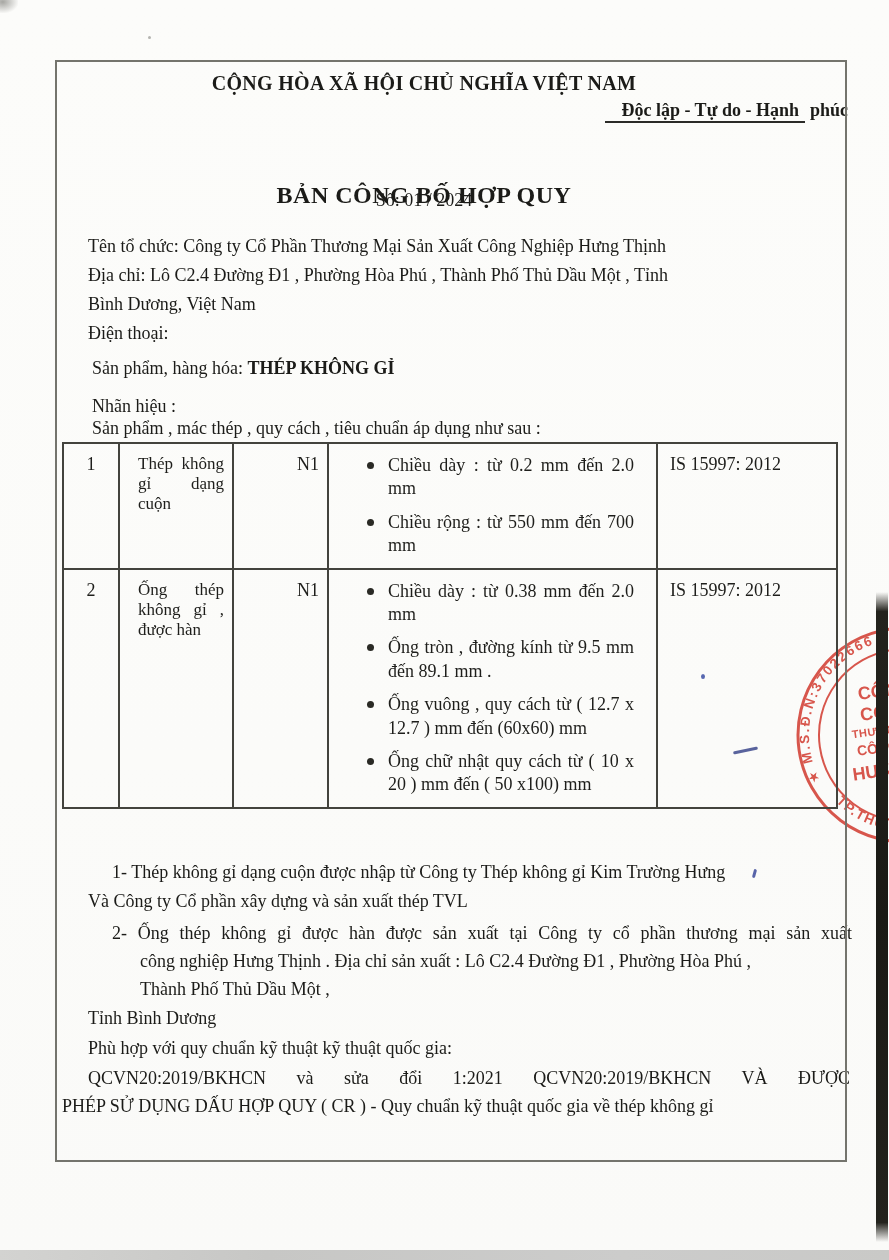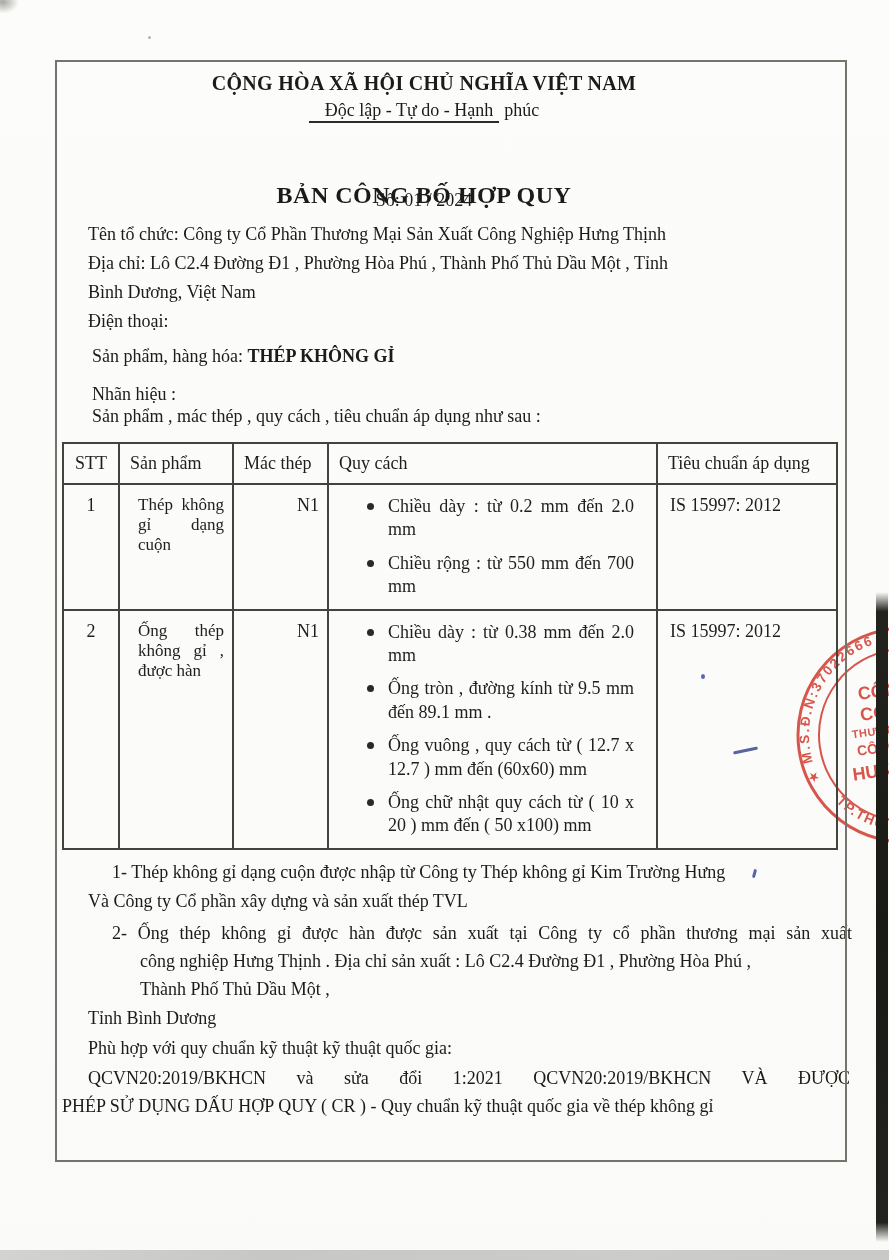--- a/index.html
+++ b/index.html
@@ -5,27 +5,27 @@
   html,body{margin:0;padding:0;}
   body{
     width:889px;height:1260px;position:relative;overflow:hidden;
     background:linear-gradient(180deg,#fcfcfa 0%,#fbfbf9 60%,#fafaf8 100%);
     font-family:"Liberation Serif","DejaVu Serif",serif;color:#1b1b18;
   }
   .abs{position:absolute;}
   .center{left:0;width:848px;text-align:center;}
   
   .nat-title{top:72px;font-size:20px;font-weight:bold;letter-spacing:.3px;z-index:4;}
-  .motto{top:100px;font-size:18px;font-weight:normal;z-index:4;}
+  .motto{top:100px;font-size:18px;font-weight:bold;z-index:4;text-align:right;}
   .motto .und{border-bottom:2px solid #2b2b28;padding:0 6px 1px 16px;}
   .motto .tail{margin-left:5px;}
   .doc-title{top:152px;font-size:24px;font-weight:bold;letter-spacing:.5px;z-index:4;margin-top:30px;}
   .doc-num{top:190px;font-size:18px;z-index:4;}
   
-  .iline{left:88px;font-size:18px;z-index:4;white-space:nowrap;}
+  .iline{left:88px;font-size:18px;z-index:4;white-space:nowrap;margin-top:12px;}
   .bold{font-weight:bold;}
   
   .frame{left:55px;top:60px;width:788px;height:1098px;border:2px solid #74746d;z-index:5;pointer-events:none;}
   
   .spec-table{left:62px;top:442px;z-index:5;border-collapse:collapse;table-layout:fixed;width:774px;font-size:18px;color:#1e1e1b;}
   .spec-table th,.spec-table td{border:2px solid #43433d;vertical-align:top;font-weight:normal;text-align:left;overflow:hidden;}
   .spec-table th{height:39px;vertical-align:middle;padding:0 10px;}
   .spec-table th.c{text-align:center;padding:0 2px;}
   .spec-table td{padding:10px 8px 0 8px;}
   .spec-table td.stt{text-align:center;}
@@ -110,27 +110,20 @@
 
 <table class="abs spec-table">
   <colgroup>
     <col style="width:56px">
       <col style="width:114px">
       <col style="width:95px">
       <col style="width:329px">
       <col style="width:180px">
   </colgroup>
   <tbody>
-      <tr>
-    <th class="c">STT</th>
-    <th>Sản phẩm</th>
-    <th>Mác thép</th>
-    <th>Quy cách</th>
-    <th>Tiêu chuẩn áp dụng</th>
-  </tr>
   <tr class="r1">
     <td class="stt">1</td>
     <td class="sp">Thép không gỉ dạng cuộn</td>
     <td class="mt">N1</td>
     <td class="qc">
       <div class="qc-item">
             <span class="blt"></span>
             <div class="qc-text">Chiều dày : từ 0.2 mm đến 2.0 mm</div>
           </div>
       <div class="qc-item">

